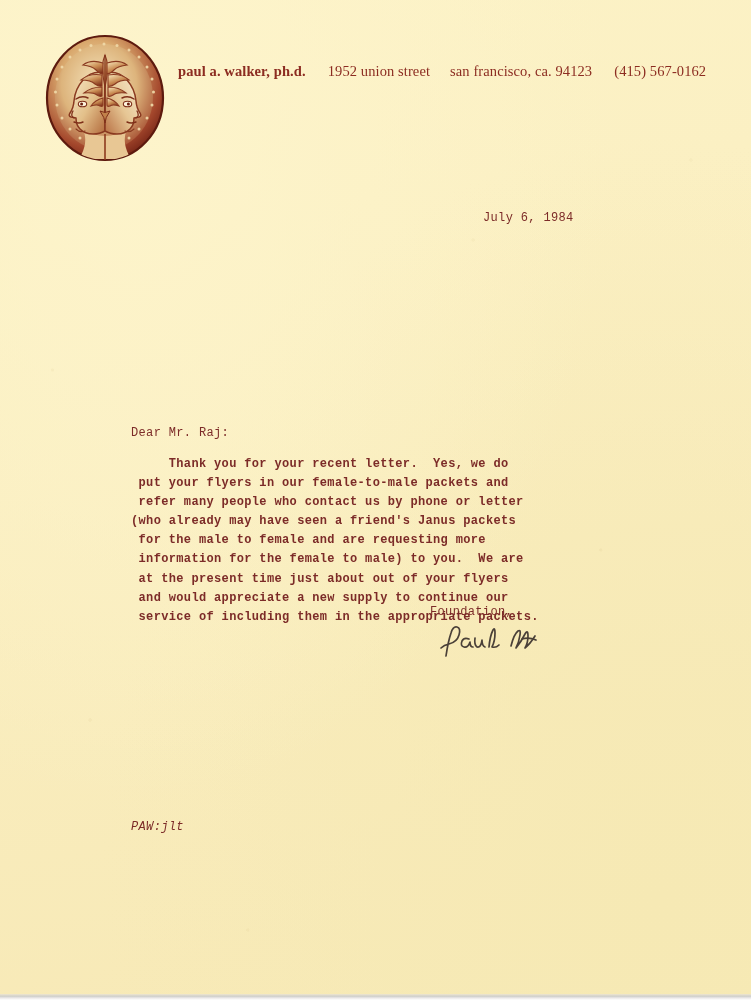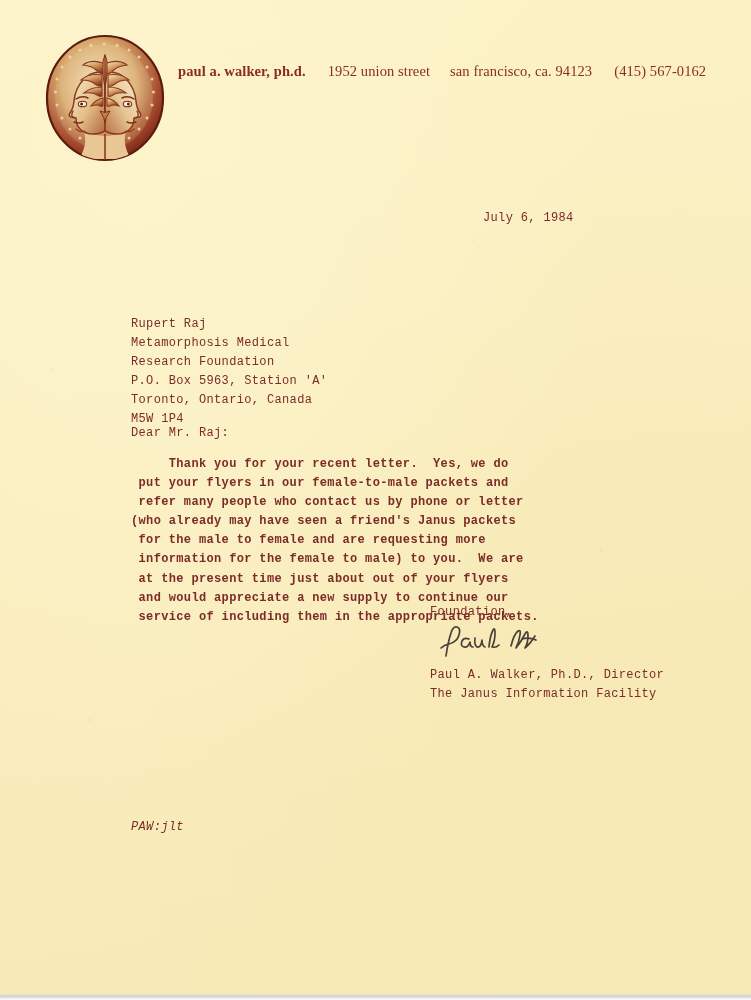--- a/index.html
+++ b/index.html
@@ -268,26 +268,20 @@
 
     <div class="lh-text">
       <div class="lh-line1">
         <span class="lh-name">paul a. walker, ph.d.</span><span class="lh-gap-a"></span><span>1952 union street</span><span class="lh-gap-b"></span><span>san francisco, ca. 94123</span><span class="lh-gap-c"></span><span>(415) 567-0162</span>
       </div>
     </div>
   </div>
 
   <div class="typed date-block">July 6, 1984</div>
 
-  <div class="typed address-block">Rupert Raj
-Metamorphosis Medical
-Research Foundation
-P.O. Box 5963, Station 'A'
-Toronto, Ontario, Canada
-M5W 1P4</div>
 
   <div class="typed salutation">Dear Mr. Raj:</div>
 
   <div class="typed body-block">     Thank you for your recent letter.  Yes, we do
  put your flyers in our female-to-male packets and
  refer many people who contact us by phone or letter
 (who already may have seen a friend's Janus packets
  for the male to female and are requesting more
  information for the female to male) to you.  We are
  at the present time just about out of your flyers
@@ -307,19 +301,17 @@
         <path d="M39 16 Q38 23 41 25 Q45 26 46 18 Q46 24 49 25"></path>
 
         <path d="M53 25 Q54 14 57 8 Q59 5 59 11 Q59 19 56 25 Q60 26 63 23"></path>
 
         <path d="M75 24 Q78 12 82 9 Q85 7 84 13 Q83 20 80 26 Q85 20 89 12 Q92 7 92 14 Q92 21 89 26 Q94 22 99 14"></path>
         <path d="M86 17 Q93 15 100 18"></path>
       </g>
     </svg>
   </div>
 
-  <div class="typed signer-block">Paul A. Walker, Ph.D., Director
-The Janus Information Facility</div>
 
   <div class="typed ref-block">PAW:jlt</div>
 
   <div class="scan-edge"></div>
 </div>
 
 </body></html>

